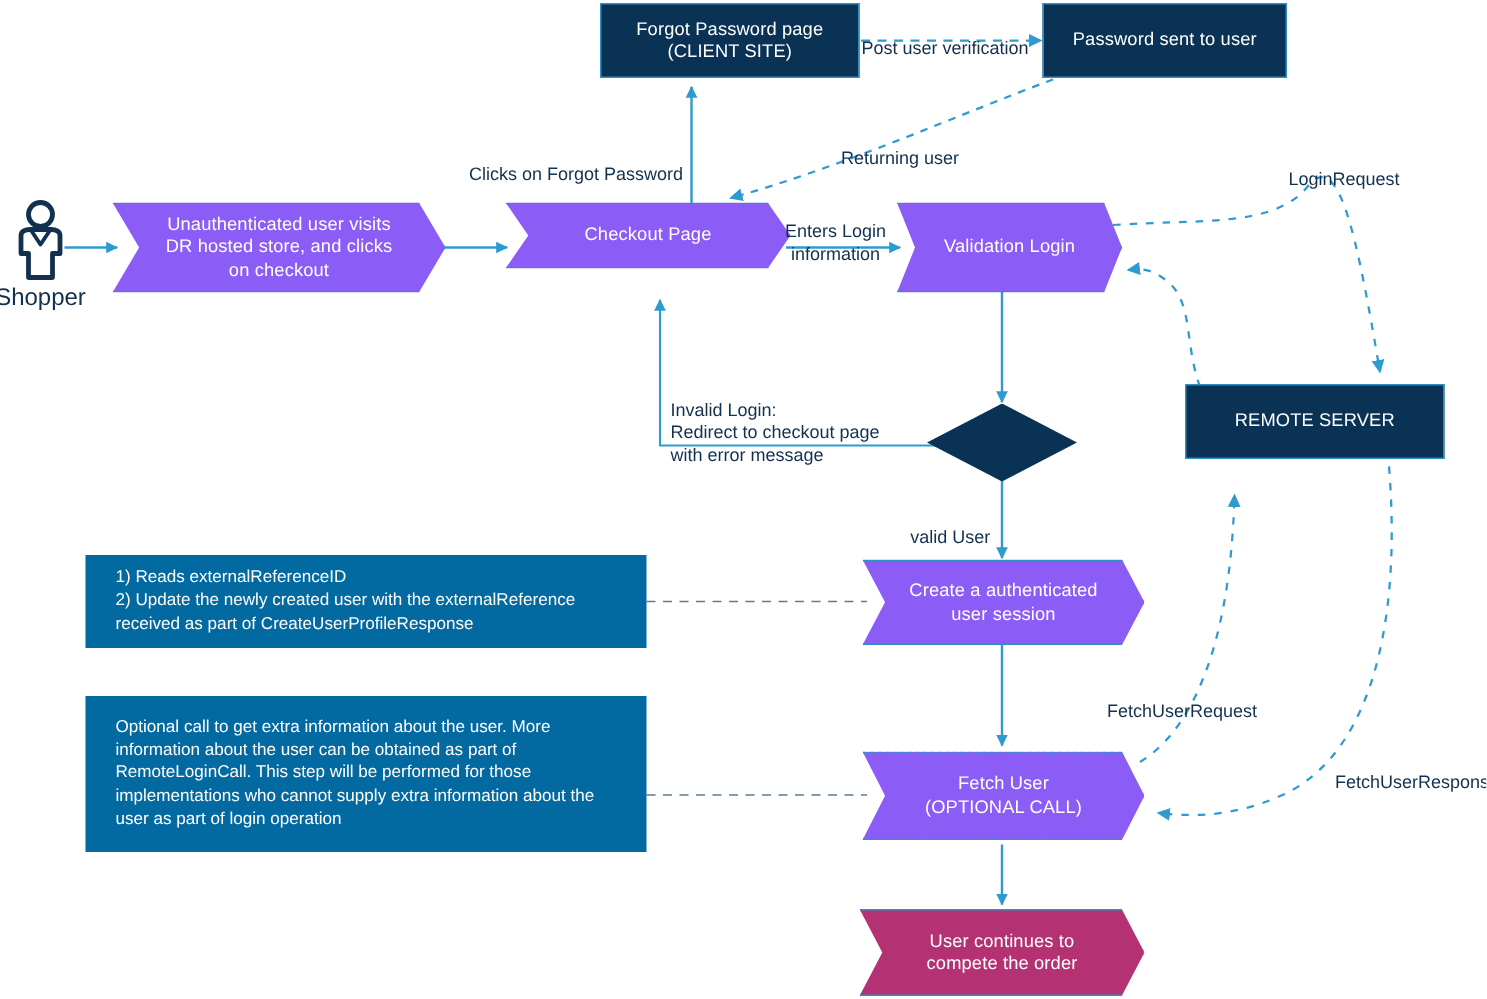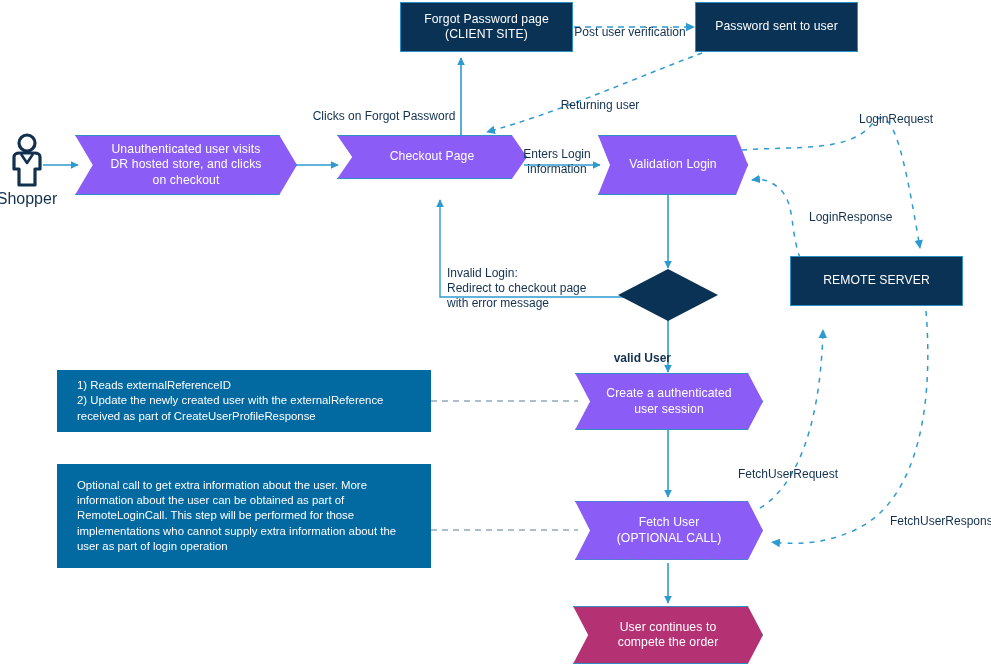--- a/index.html
+++ b/index.html
@@ -223,31 +223,28 @@
 
   <div class="edge-label" style="left:512px; top:132px; width:90px;">
     <span>Enters Login
 information</span>
   </div>
 
   <div class="edge-label" style="left:859px; top:97px; width:100px; text-align:left;">
     <span>LoginRequest</span>
   </div>
 
-  <div class="edge-label" style="left:809px; top:195px; width:110px; text-align:left;">
-    <span>LoginResponse</span>
-  </div>
 
   <div class="edge-label left-align" style="left:447px; top:251px; width:200px;">
     <span>Invalid Login:
 Redirect to checkout page
 with error message</span>
   </div>
 
-  <div class="edge-label" style="left:596px; top:336px; width:75px; text-align:right;font-weight:bold;">
+  <div class="edge-label" style="left:596px; top:336px; width:75px; text-align:center;">
     <span>valid User</span>
   </div>
 
   <div class="edge-label" style="left:738px; top:452px; width:120px; text-align:left;">
     <span>FetchUserRequest</span>
   </div>
 
   <div class="edge-label" style="left:890px; top:499px; width:130px; text-align:left;">
     <span>FetchUserResponse</span>
   </div>

